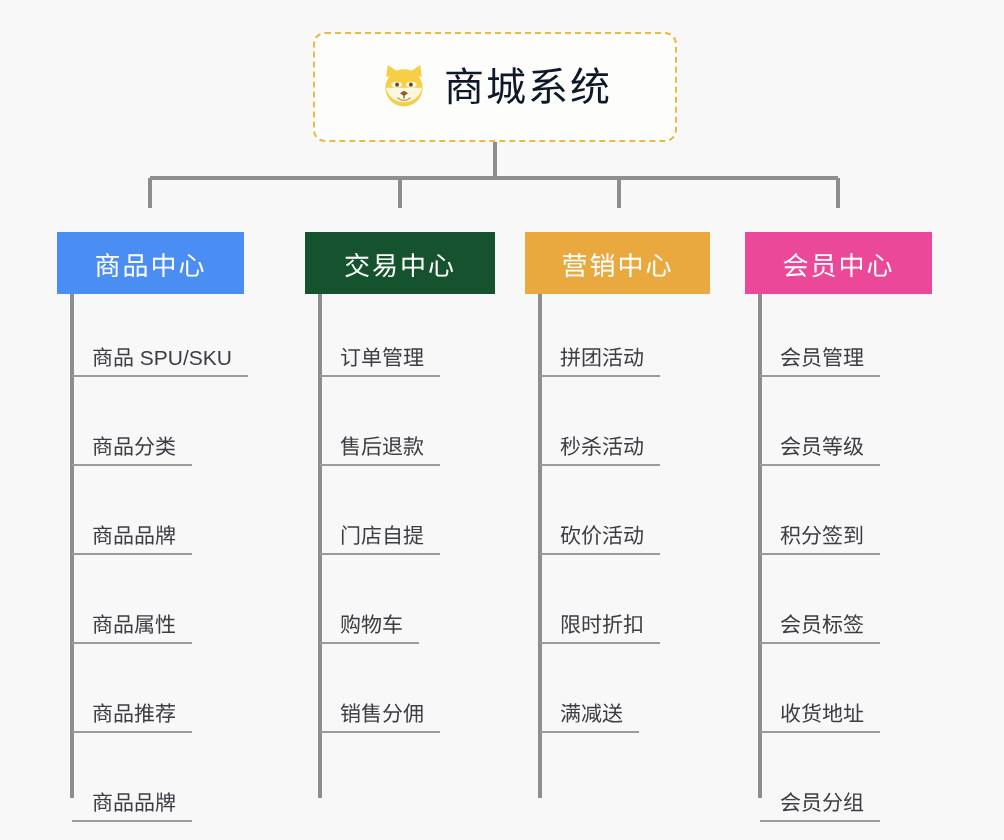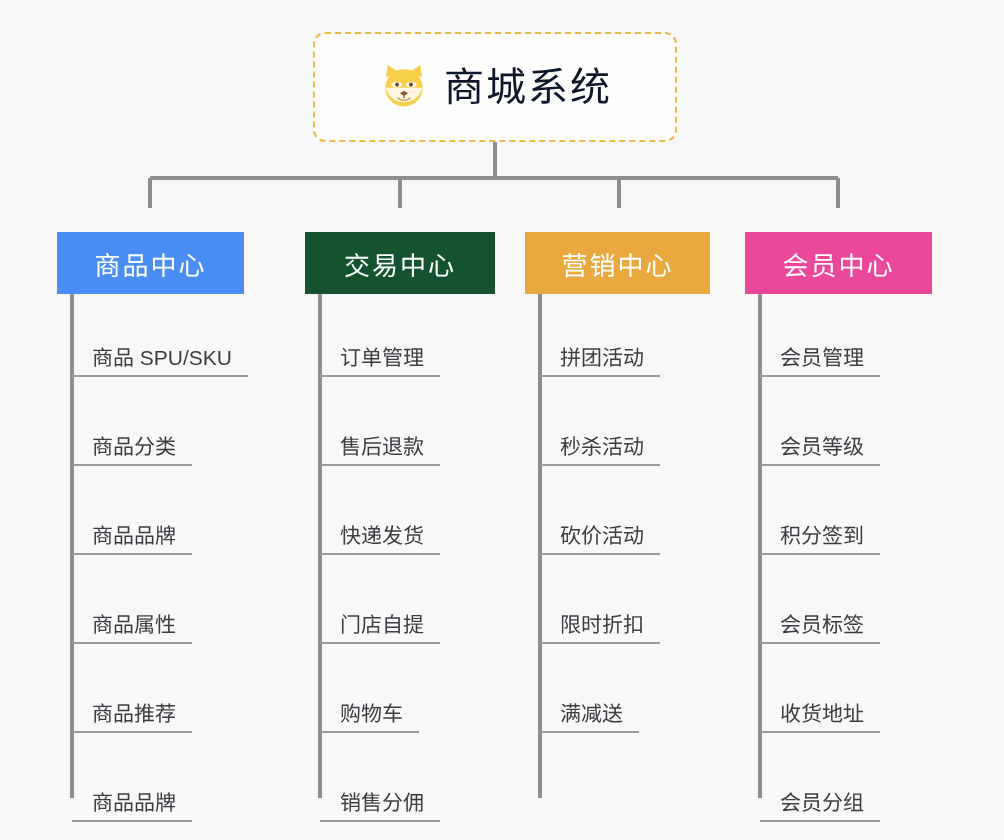--- a/index.html
+++ b/index.html
@@ -194,23 +194,20 @@
       <span>交易中心</span>
     </div>
     <div class="leaf-list">
       <div class="leaf-item">
           <span class="leaf-label">订单管理</span>
         </div>
       <div class="leaf-item">
           <span class="leaf-label">售后退款</span>
         </div>
       <div class="leaf-item">
-          <span class="leaf-label">快递发货</span>
-        </div>
-      <div class="leaf-item">
           <span class="leaf-label">门店自提</span>
         </div>
       <div class="leaf-item">
           <span class="leaf-label">购物车</span>
         </div>
       <div class="leaf-item">
           <span class="leaf-label">销售分佣</span>
         </div>
     </div>
   </div>

